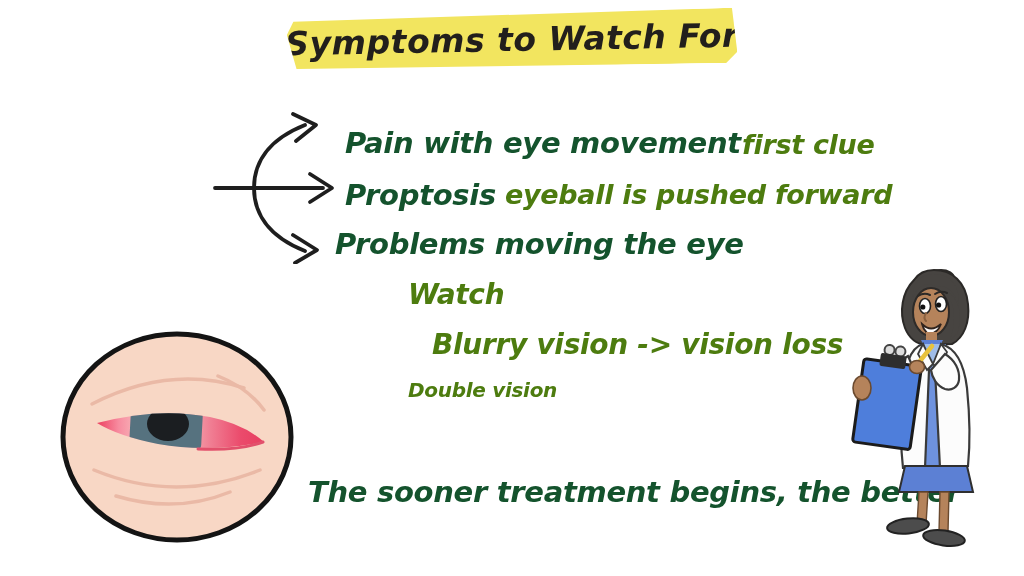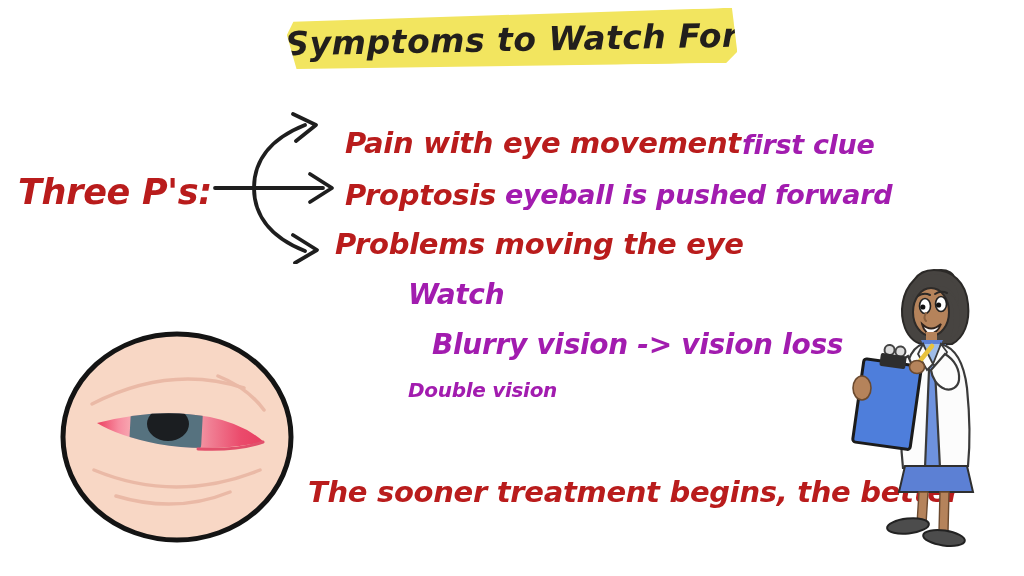--- a/index.html
+++ b/index.html
@@ -2,23 +2,23 @@
 <html><head>
 <meta charset="utf-8">
 <style>
   html,body{margin:0;padding:0;background:#ffffff;}
   #canvas{
     position:relative;width:1024px;height:576px;background:#ffffff;
     overflow:hidden;font-family:"DejaVu Sans",sans-serif;
   }
   .hand{
     position:absolute;font-style:italic;font-weight:600;
-    color:#b91c1c;white-space:nowrap;letter-spacing:-0.3px;
+    color:#14532d;white-space:nowrap;letter-spacing:-0.3px;
   }
-  .red{color:#a21caf;}
+  .red{color:#4d7c0f;}
   .abs{position:absolute;}
   #title-highlight{
     position:absolute;left:287px;top:12px;width:450px;height:55px;
     background:#F2E55F;transform:rotate(-1.1deg);
     clip-path:polygon(1.5% 10%,99% 0%,100% 80%,97.5% 100%,2% 96%,0% 34%);
     display:flex;align-items:center;justify-content:center;
   }
   #title-text{
     font-style:italic;font-weight:700;font-size:33px;color:#221F1C;
     letter-spacing:0.5px;white-space:nowrap;
@@ -27,21 +27,20 @@
 </style>
 </head>
 <body>
 
 <div id="canvas">
 
   <div id="title-highlight">
     <span id="title-text">Symptoms to Watch For</span>
   </div>
 
-  <div class="hand" style="left:18px;top:172px;font-size:35px;">Three P's:</div>
 
   <svg class="abs" style="left:213px;top:112px;" width="140" height="152" viewBox="0 0 140 152">
     <g fill="none" stroke="#1E1E1E" stroke-width="3.8" stroke-linecap="round" stroke-linejoin="round">
       <path d="M 2 76 H 110"></path>
       <path d="M 97 62 L 119 76 L 97 90"></path>
       <path d="M 92 13 C 54 28 41 52 41 76 C 41 100 54 124 92 139"></path>
       <path d="M 80 2 L 103 13 L 83 29"></path>
       <path d="M 80 123 L 104 138 L 82 151"></path>
     </g>
   </svg>

